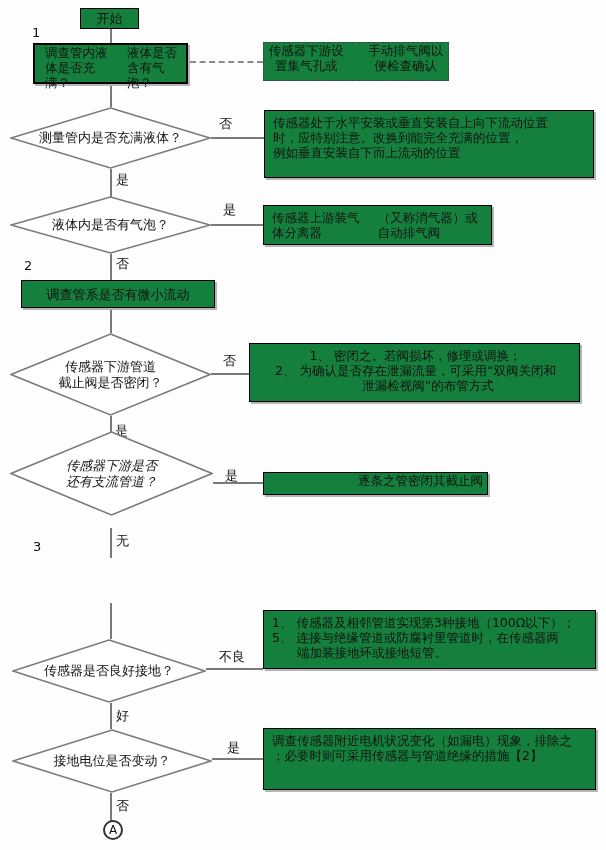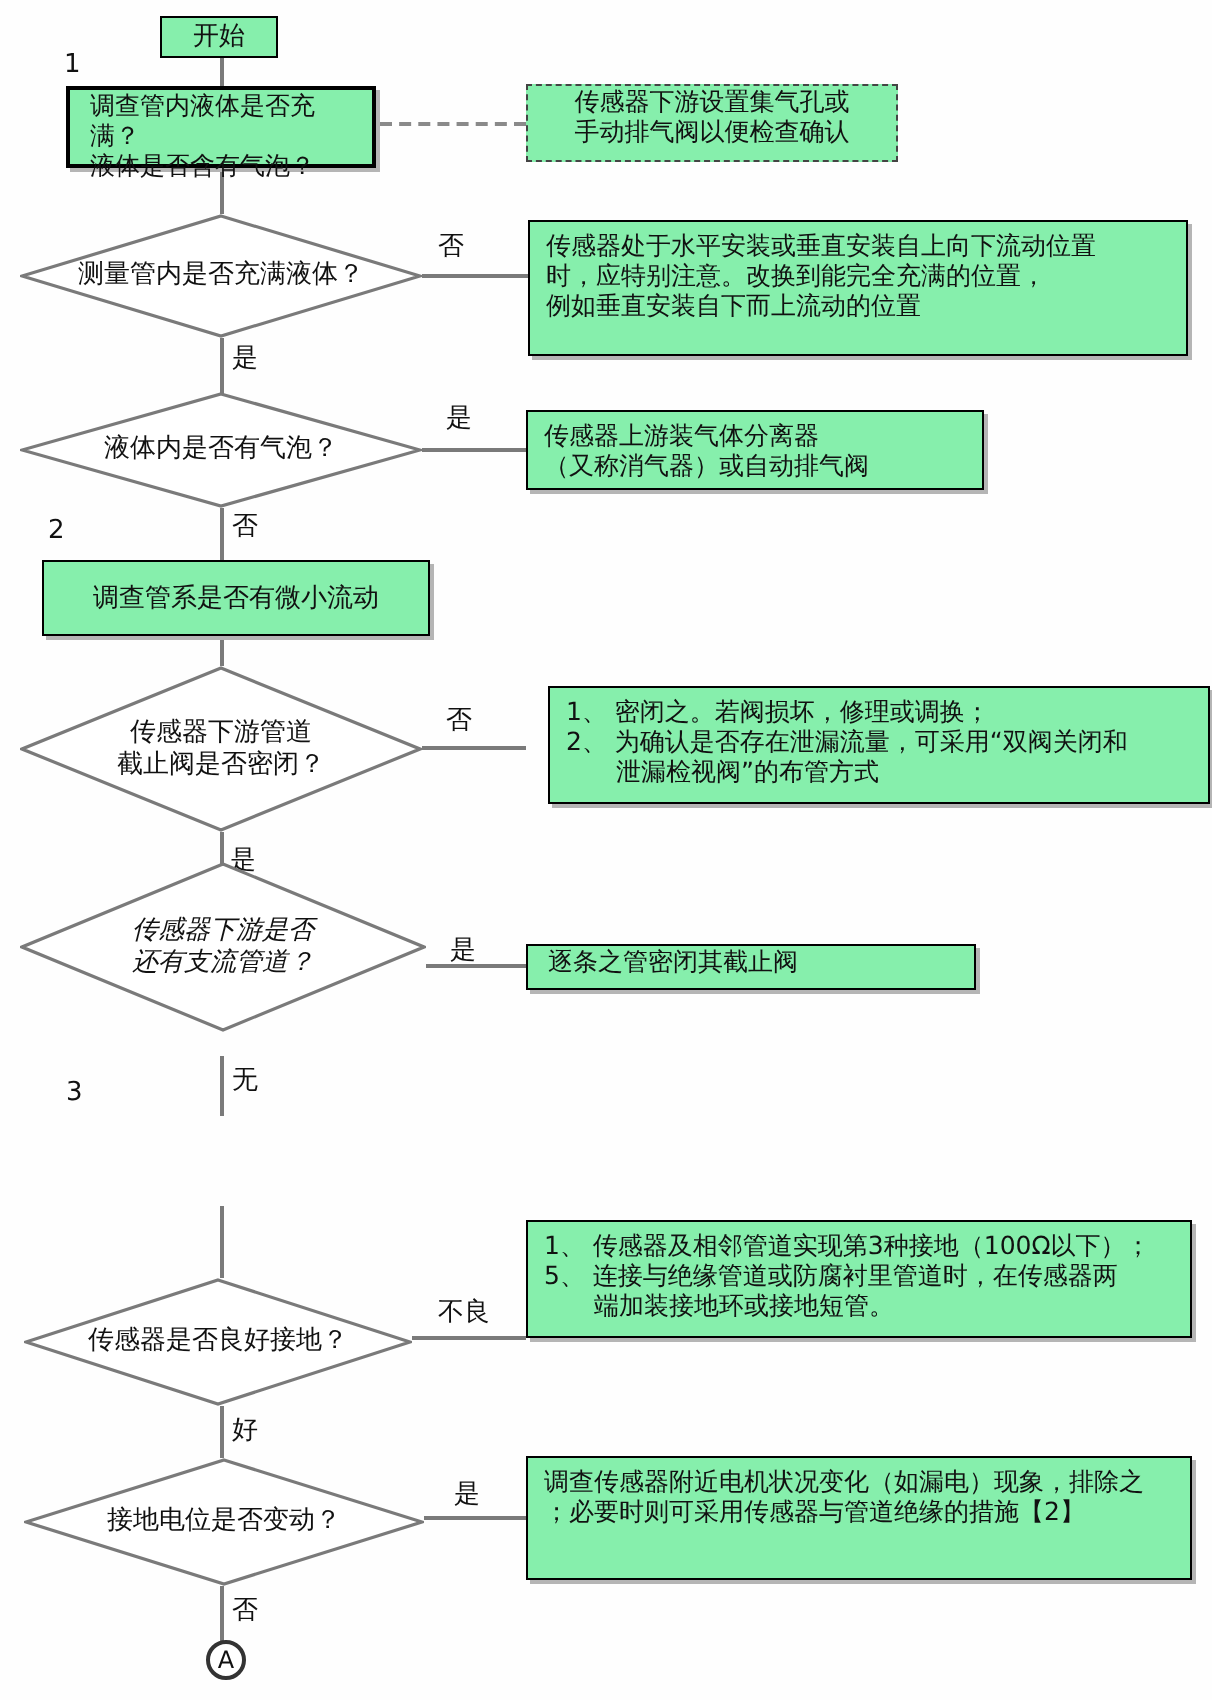--- a/index.html
+++ b/index.html
@@ -2,29 +2,29 @@
 <html><head>
 <meta charset="utf-8">
 <style>
   html,body{margin:0;padding:0;background:#fff;}
   #canvas{
     position:relative;width:606px;height:850px;background:#fefefe;
     font-family:"DejaVu Sans","Liberation Sans",sans-serif;
     color:#111;overflow:hidden;
   }
   .box{
-    position:absolute;background:#86efac;border:1px solid #000;
+    position:absolute;background:#15803d;border:1px solid #000;
     box-sizing:border-box;font-size:12.5px;line-height:15px;
     box-shadow:2px 2px 0 #b5b5b5;
   }
   .box.thick{border-width:2px;}
   .box.noshadow{box-shadow:none;}
   .box.dashed{border:1px dashed #444;box-shadow:none;}
   .center{display:flex;align-items:center;justify-content:center;text-align:center;}
-  .vcenter{display:flex;flex-direction:column;justify-content:flex-start;}
+  .vcenter{display:flex;flex-direction:row;justify-content:flex-end;gap:15px;}
   .diamond{position:absolute;}
   .diamond svg{position:absolute;left:0;top:0;display:block;}
   .diamond .dtext{
     position:absolute;left:0;top:0;right:0;bottom:0;
     display:flex;flex-direction:column;align-items:center;justify-content:center;
     font-size:13px;line-height:16px;text-align:left;
   }
   .vline{position:absolute;width:2px;background:#7a7a7a;}
   .hline{position:absolute;height:2px;background:#7a7a7a;}
   .dashline{position:absolute;height:0;border-top:2px dashed #8a8a8a;}
@@ -98,36 +98,36 @@
   </div>
   <div class="elabel" style="left:222px;top:203px;">是</div>
   <div class="hline" style="left:211px;top:224px;width:52px;"></div>
   <div class="box note vcenter" style="left:263px;top:205px;width:229px;height:40px;">
     <div>传感器上游装气体分离器</div>
     <div>（又称消气器）或自动排气阀</div>
   </div>
   <div class="elabel" style="left:115px;top:257px;">否</div>
   <div class="marker" style="left:24px;top:259px;">2</div>
 
-  <div class="box center" style="left:21px;top:280px;width:194px;height:38px;font-size:13px;">
+  <div class="box center" style="left:21px;top:280px;width:194px;height:28px;font-size:13px;">
     <span>调查管系是否有微小流动</span>
   </div>
 
   <div class="diamond" style="left:10px;top:333px;width:201px;height:83px;">
     <svg width="201" height="83" viewBox="0 0 201 83">
       <polygon points="100.5,1 200,41.5 100.5,82 1,41.5" fill="#ffffff" stroke="#7a7a7a" stroke-width="1.6"></polygon>
     </svg>
     <div class="dtext">
       <span>传感器下游管道</span>
       <span>截止阀是否密闭？</span>
     </div>
   </div>
   <div class="elabel" style="left:222px;top:354px;">否</div>
   <div class="hline" style="left:211px;top:373px;width:52px;"></div>
-  <div class="box note" style="left:274px;top:343px;width:331px;height:59px;">
+  <div class="box note" style="left:249px;top:343px;width:331px;height:59px;text-align:center;">
     <div>1、 密闭之。若阀损坏，修理或调换；</div>
     <div>2、 为确认是否存在泄漏流量，可采用“双阀关闭和</div>
     <div>　　泄漏检视阀”的布管方式</div>
   </div>
   <div class="elabel" style="left:114px;top:424px;">是</div>
 
   <div class="diamond" style="left:10px;top:431px;width:203px;height:85px;font-style:italic;">
     <svg width="203" height="85" viewBox="0 0 203 85">
       <polygon points="101.5,1 202,42.5 101.5,84 1,42.5" fill="#ffffff" stroke="#7a7a7a" stroke-width="1.6"></polygon>
     </svg>

